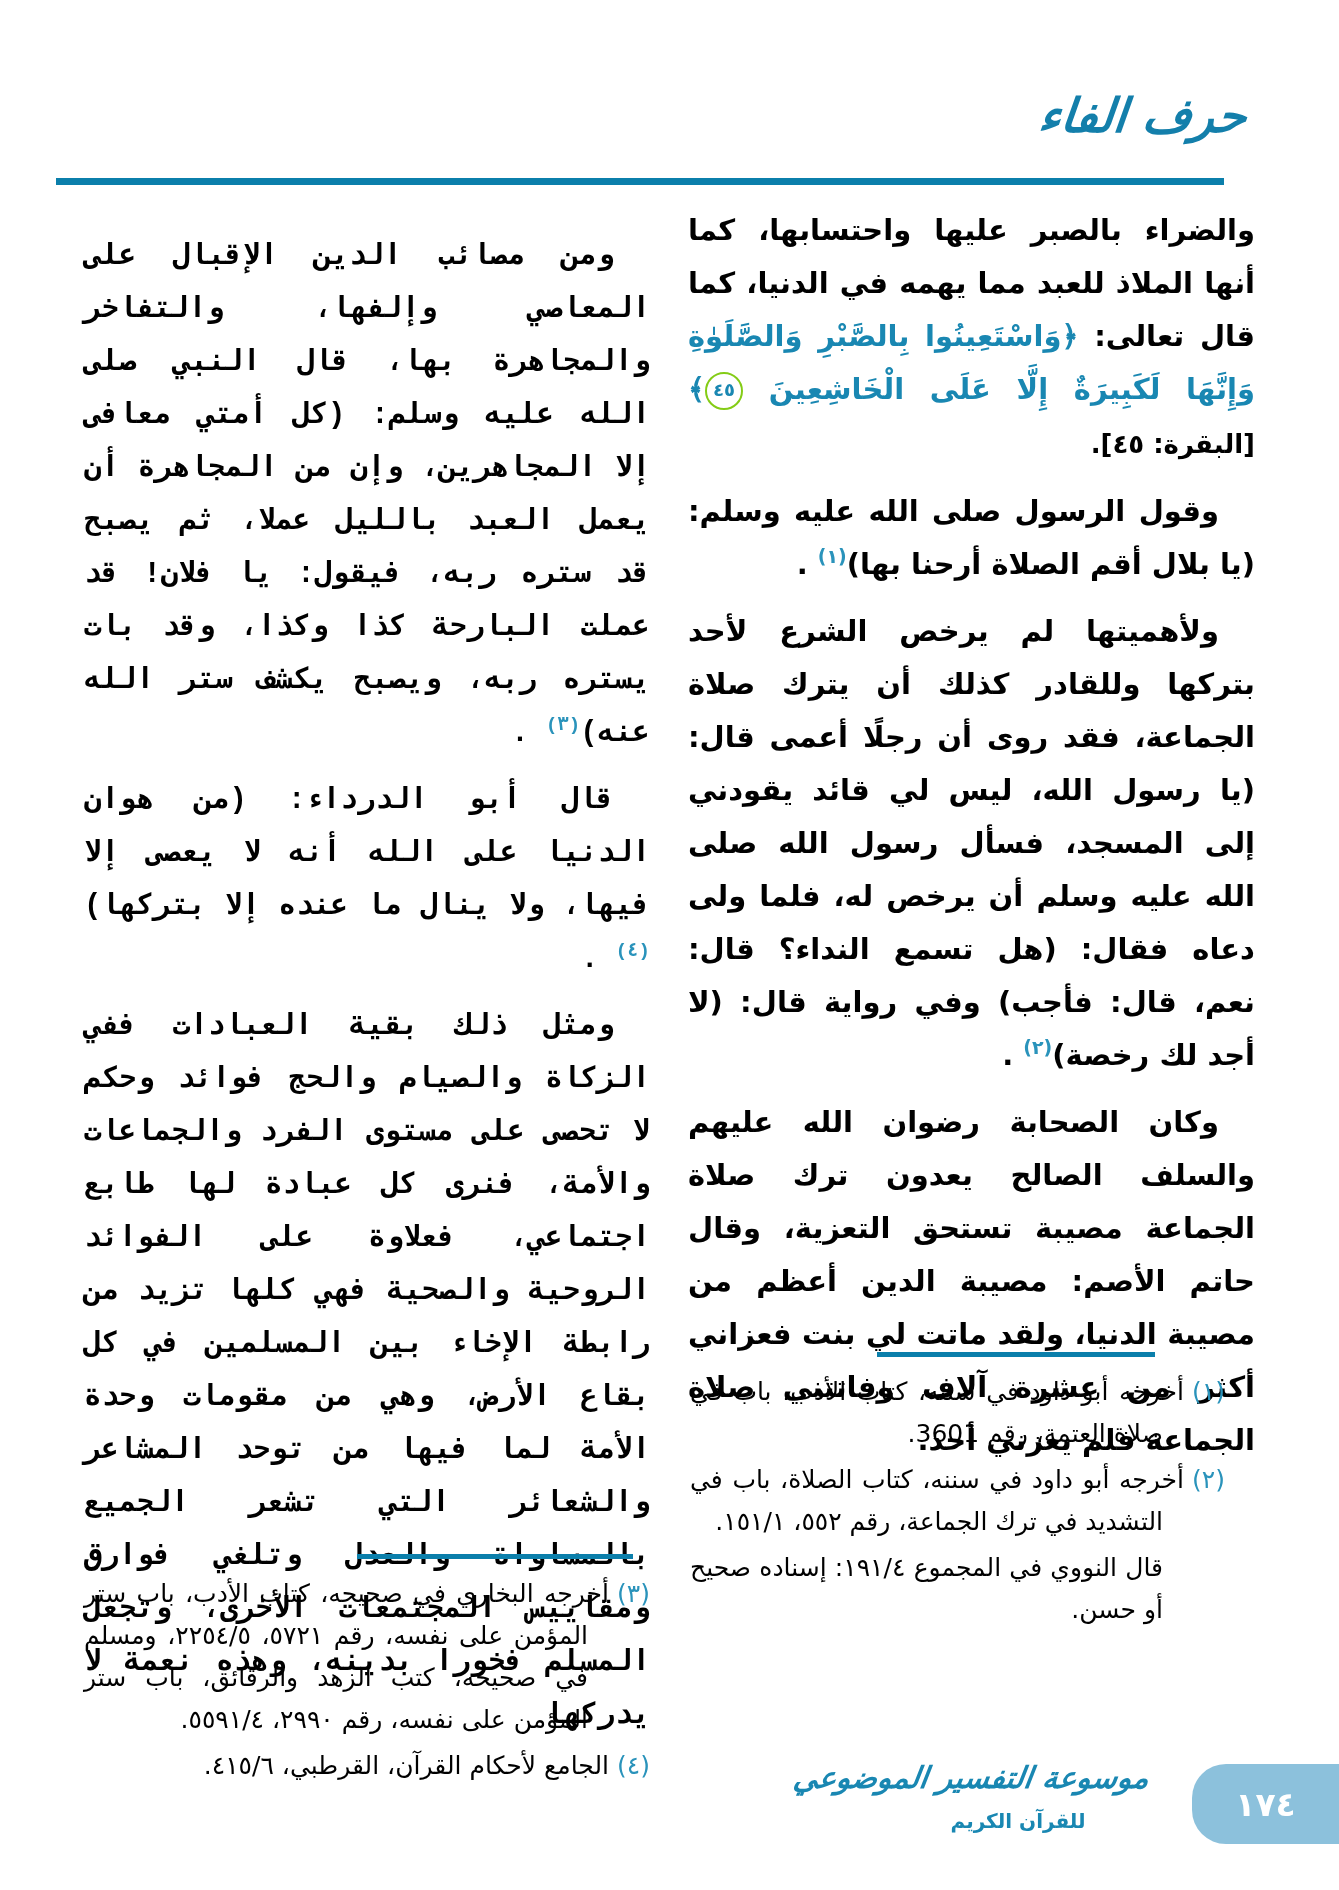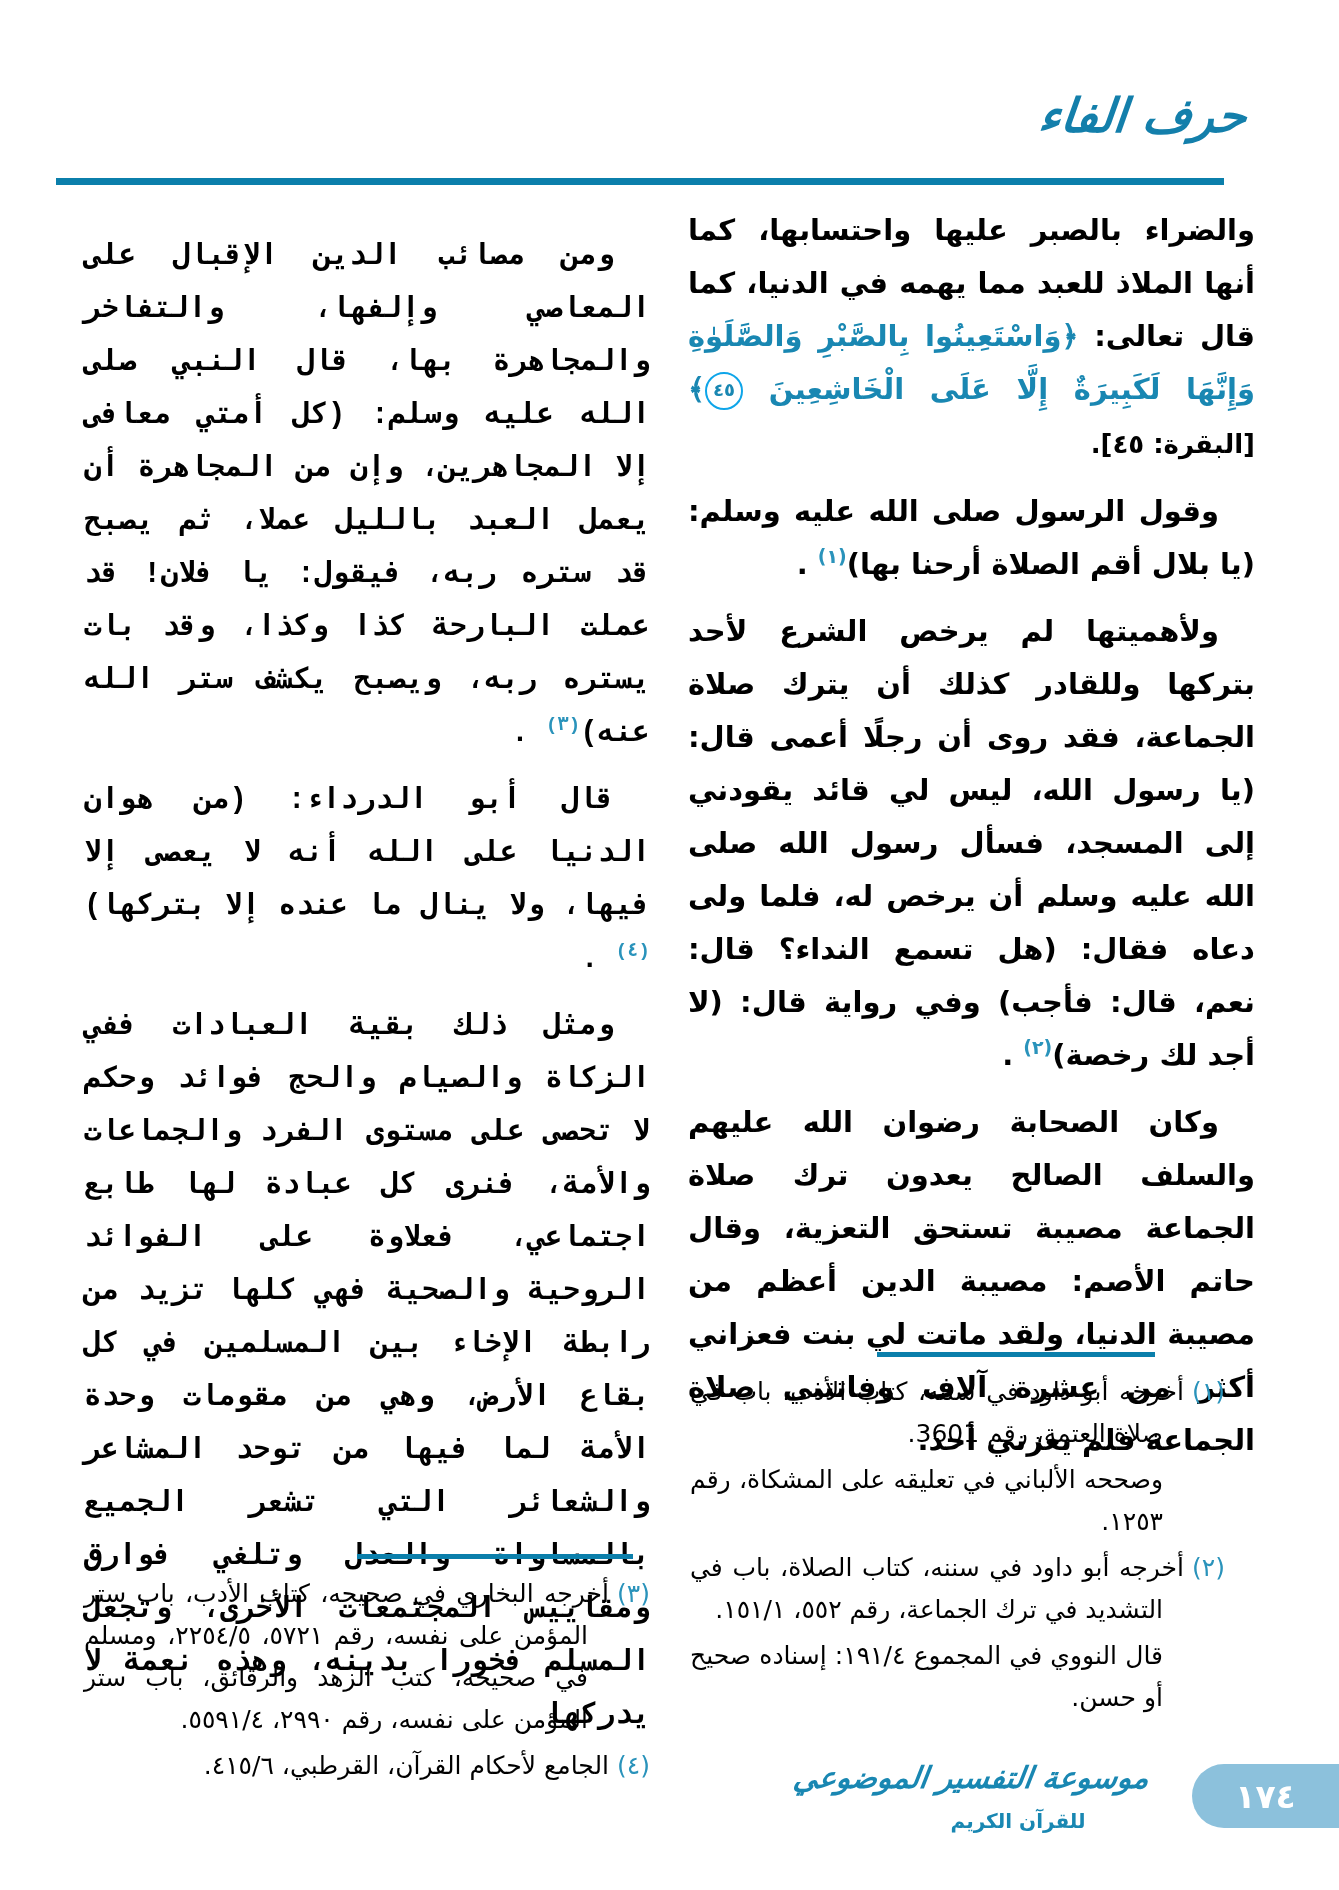--- a/index.html
+++ b/index.html
@@ -33,21 +33,21 @@
     text-align:justify;text-justify:inter-word;
   }
   .col-right{right:84px;}
   .col-left{left:84px;width:566px;padding-top:26px;font-family:Liberation Mono, monospace;}
   .col p{margin:0 0 14px 0;}
   .col p.indent{text-indent:36px;}
   .quran{color:#1987b2;}
   .ayah-num{
     display:inline-block;
     width:34px;height:34px;line-height:32px;
-    border:2px solid #0ea5e9;border-radius:50%;
+    border:2px solid #84cc16;border-radius:50%;
     font-size:18px;text-align:center;vertical-align:middle;
     color:#1987b2;
   }
   .verse-ref{font-size:26px;font-weight:bold;}
   .sup{
     color:#2a93bb;font-size:19px;font-weight:bold;
     vertical-align:super;line-height:0;
   }
   
   .fnblock{
@@ -69,21 +69,21 @@
     position:absolute;top:1760px;right:190px;width:262px;
     text-align:center;color:#1987b2;
   }
   .logo-line1{
     font-size:30px;font-weight:bold;font-style:italic;
     transform:skewX(-8deg);
     white-space:nowrap;
   }
   .logo-line2{font-size:20px;font-weight:bold;margin-top:14px;}
   .page-tab{
-    position:absolute;top:1764px;right:0;width:147px;height:64px;
+    position:absolute;top:1764px;right:0;width:147px;height:80px;
     background:#8cc1dc;border-radius:34px 0 0 34px;
     color:#ffffff;font-size:33px;font-weight:bold;
     display:flex;align-items:center;justify-content:center;
   }
 </style>
 </head>
 <body>
 
 <div class="page">
 
@@ -99,21 +99,20 @@
 
   <section class="col col-left">
     <p class="indent"><span>ومن مصائب الدين الإقبال على المعاصي وإلفها، والتفاخر والمجاهرة بها، قال النبي صلى الله عليه وسلم: (كل أمتي معافى إلا المجاهرين، وإن من المجاهرة أن يعمل العبد بالليل عملا، ثم يصبح قد ستره ربه، فيقول: يا فلان! قد عملت البارحة كذا وكذا، وقد بات يستره ربه، ويصبح يكشف ستر الله عنه)</span><span class="sup">(٣)</span><span> .</span></p>
     <p class="indent"><span>قال أبو الدرداء: (من هوان الدنيا على الله أنه لا يعصى إلا فيها، ولا ينال ما عنده إلا بتركها)</span><span class="sup">(٤)</span><span> .</span></p>
     <p class="indent"><span>ومثل ذلك بقية العبادات ففي الزكاة والصيام والحج فوائد وحكم لا تحصى على مستوى الفرد والجماعات والأمة، فنرى كل عبادة لها طابع اجتماعي، فعلاوة على الفوائد الروحية والصحية فهي كلها تزيد من رابطة الإخاء بين المسلمين في كل بقاع الأرض، وهي من مقومات وحدة الأمة لما فيها من توحد المشاعر والشعائر التي تشعر الجميع بالمساواة والعدل وتلغي فوارق ومقاييس المجتمعات الأخرى، وتجعل المسلم فخورا بدينه، وهذه نعمة لا يدركها</span></p>
   </section>
 
   <section class="fnblock fn-right">
     <div class="fn-sep"></div>
     <div class="fn-item"><span class="fn-marker">(١)</span><span>أخرجه أبو داود في سننه، كتاب الأدب، باب في صلاة العتمة، رقم 3601.</span></div>
-    <div class="fn-cont">وصححه الألباني في تعليقه على المشكاة، رقم ١٢٥٣.</div>
     <div class="fn-item"><span class="fn-marker">(٢)</span><span>أخرجه أبو داود في سننه، كتاب الصلاة، باب في التشديد في ترك الجماعة، رقم ٥٥٢، ١٥١/١.</span></div>
     <div class="fn-cont">قال النووي في المجموع ١٩١/٤: إسناده صحيح أو حسن.</div>
   </section>
 
   <section class="fnblock fn-left">
     <div class="fn-sep"></div>
     <div class="fn-item"><span class="fn-marker">(٣)</span><span>أخرجه البخاري في صحيحه، كتاب الأدب، باب ستر المؤمن على نفسه، رقم ٥٧٢١، ٢٢٥٤/٥، ومسلم في صحيحه، كتب الزهد والرقائق، باب ستر المؤمن على نفسه، رقم ٢٩٩٠، ٥٥٩١/٤.</span></div>
     <div class="fn-item"><span class="fn-marker">(٤)</span><span>الجامع لأحكام القرآن، القرطبي، ٤١٥/٦.</span></div>
   </section>
 

